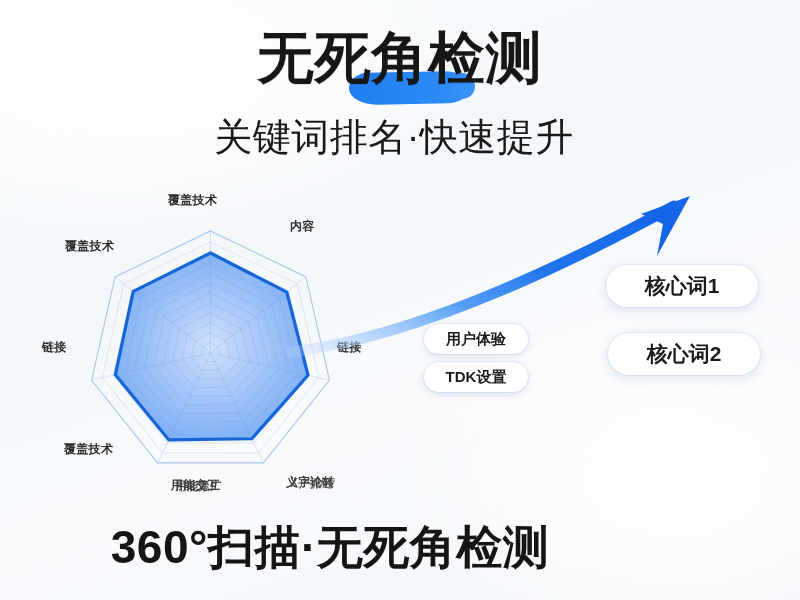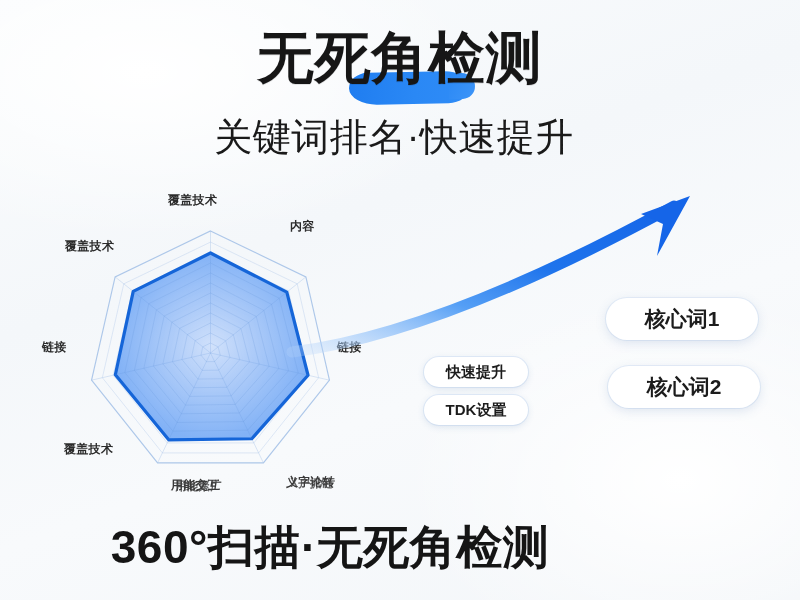--- a/index.html
+++ b/index.html
@@ -129,21 +129,20 @@
     position: absolute;
     display: flex;
     align-items: center;
     justify-content: center;
     background: #ffffff;
     border-radius: 40px;
     color: #1c1c1c;
     font-weight: 700;
     white-space: nowrap;
     z-index: 7;
-    margin-top: 33px;
   }
   .pill-small {
     width: 104px;
     height: 30px;
     font-size: 15px;
     box-shadow: 0 2px 7px rgba(70,110,170,0.16), 0 0 0 1px rgba(225,235,248,0.9);
   }
   .pill-large {
     width: 152px;
     height: 42px;
@@ -249,21 +248,21 @@
         <stop offset="16%" stop-color="#9ec8fa" stop-opacity="0.70"></stop>
         <stop offset="38%" stop-color="#4e9bf5" stop-opacity="0.96"></stop>
         <stop offset="62%" stop-color="#1f74ec"></stop>
         <stop offset="100%" stop-color="#1565e8"></stop>
       </linearGradient>
     </defs>
     <path d="M 22 172 C 120 160, 250 110, 404 26" fill="none" stroke="url(#arrowGrad)" stroke-width="11" stroke-linecap="round"></path>
     <path d="M 420 16 L 371 34 L 393 44 L 387 76 Z" fill="#1565e8"></path>
   </svg>
 
-  <div class="pill pill-small" id="pill-crawl">快速提升</div>
+  <div class="pill pill-small" id="pill-crawl">用户体验</div>
   <div class="pill pill-small" id="pill-tdk">TDK设置</div>
 
   <div class="pill pill-large" id="pill-kw1">核心词1</div>
   <div class="pill pill-large" id="pill-kw2">核心词2</div>
 
   <div class="title-bottom">360°扫描·无死角检测</div>
 
 </div>
 
 </body></html>

